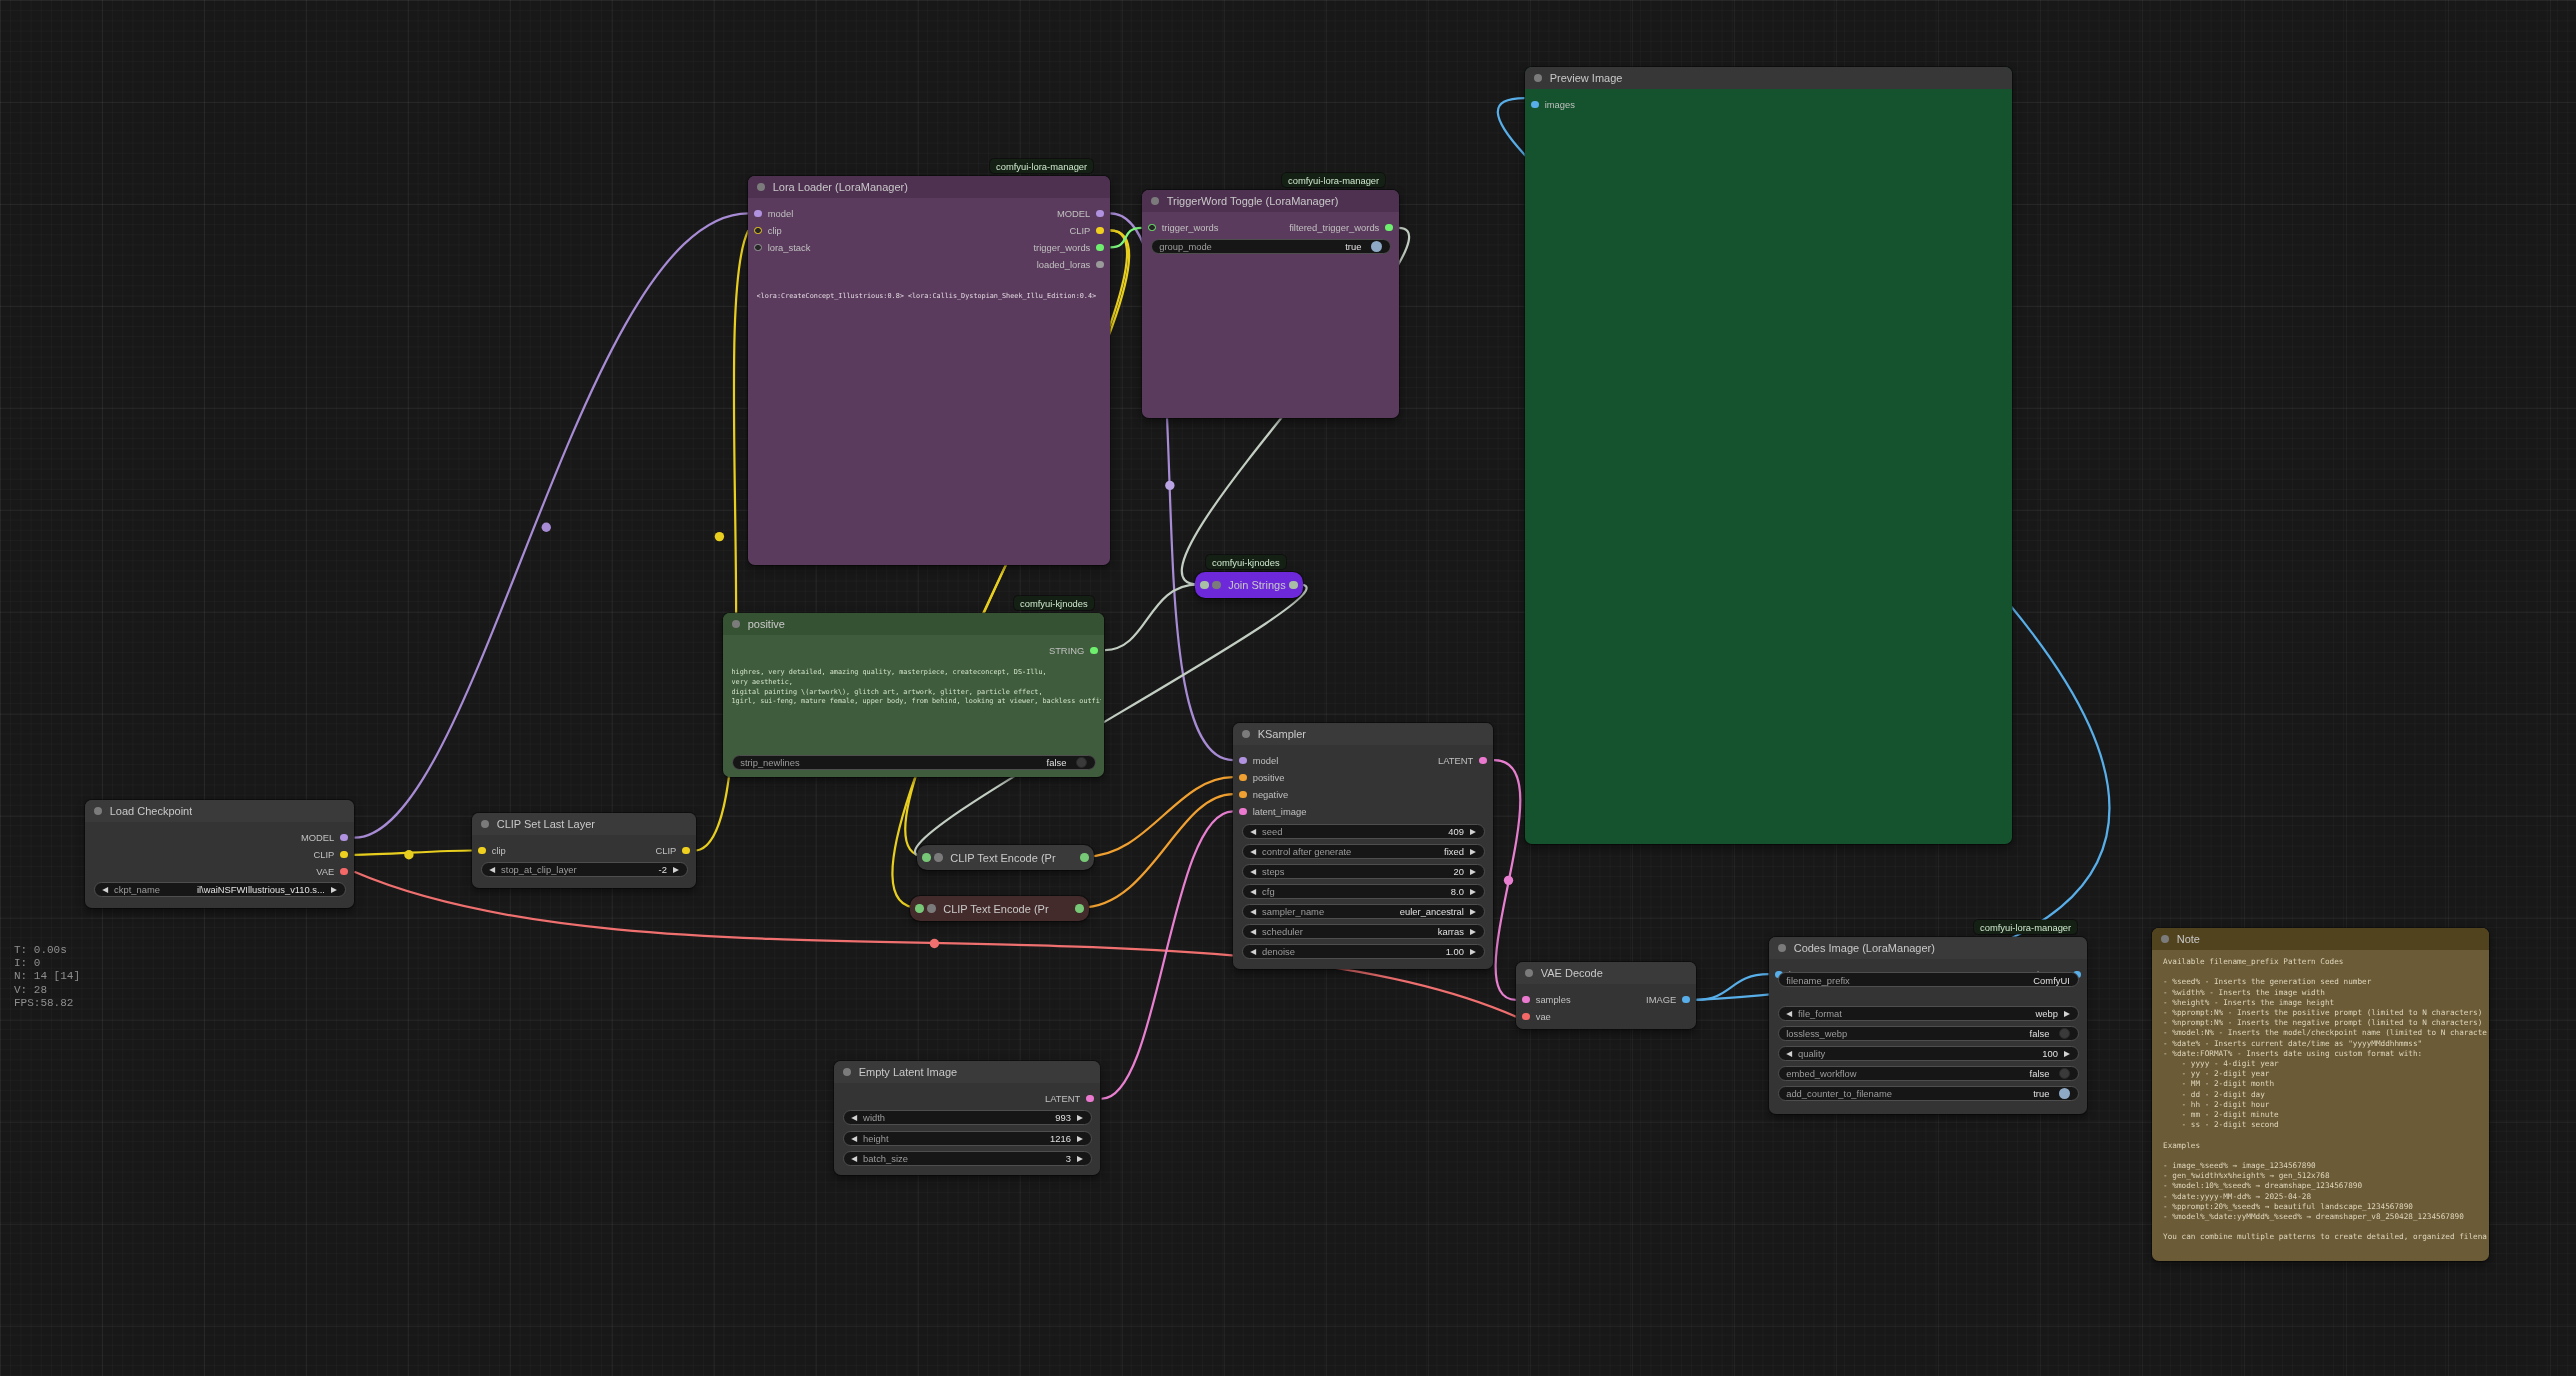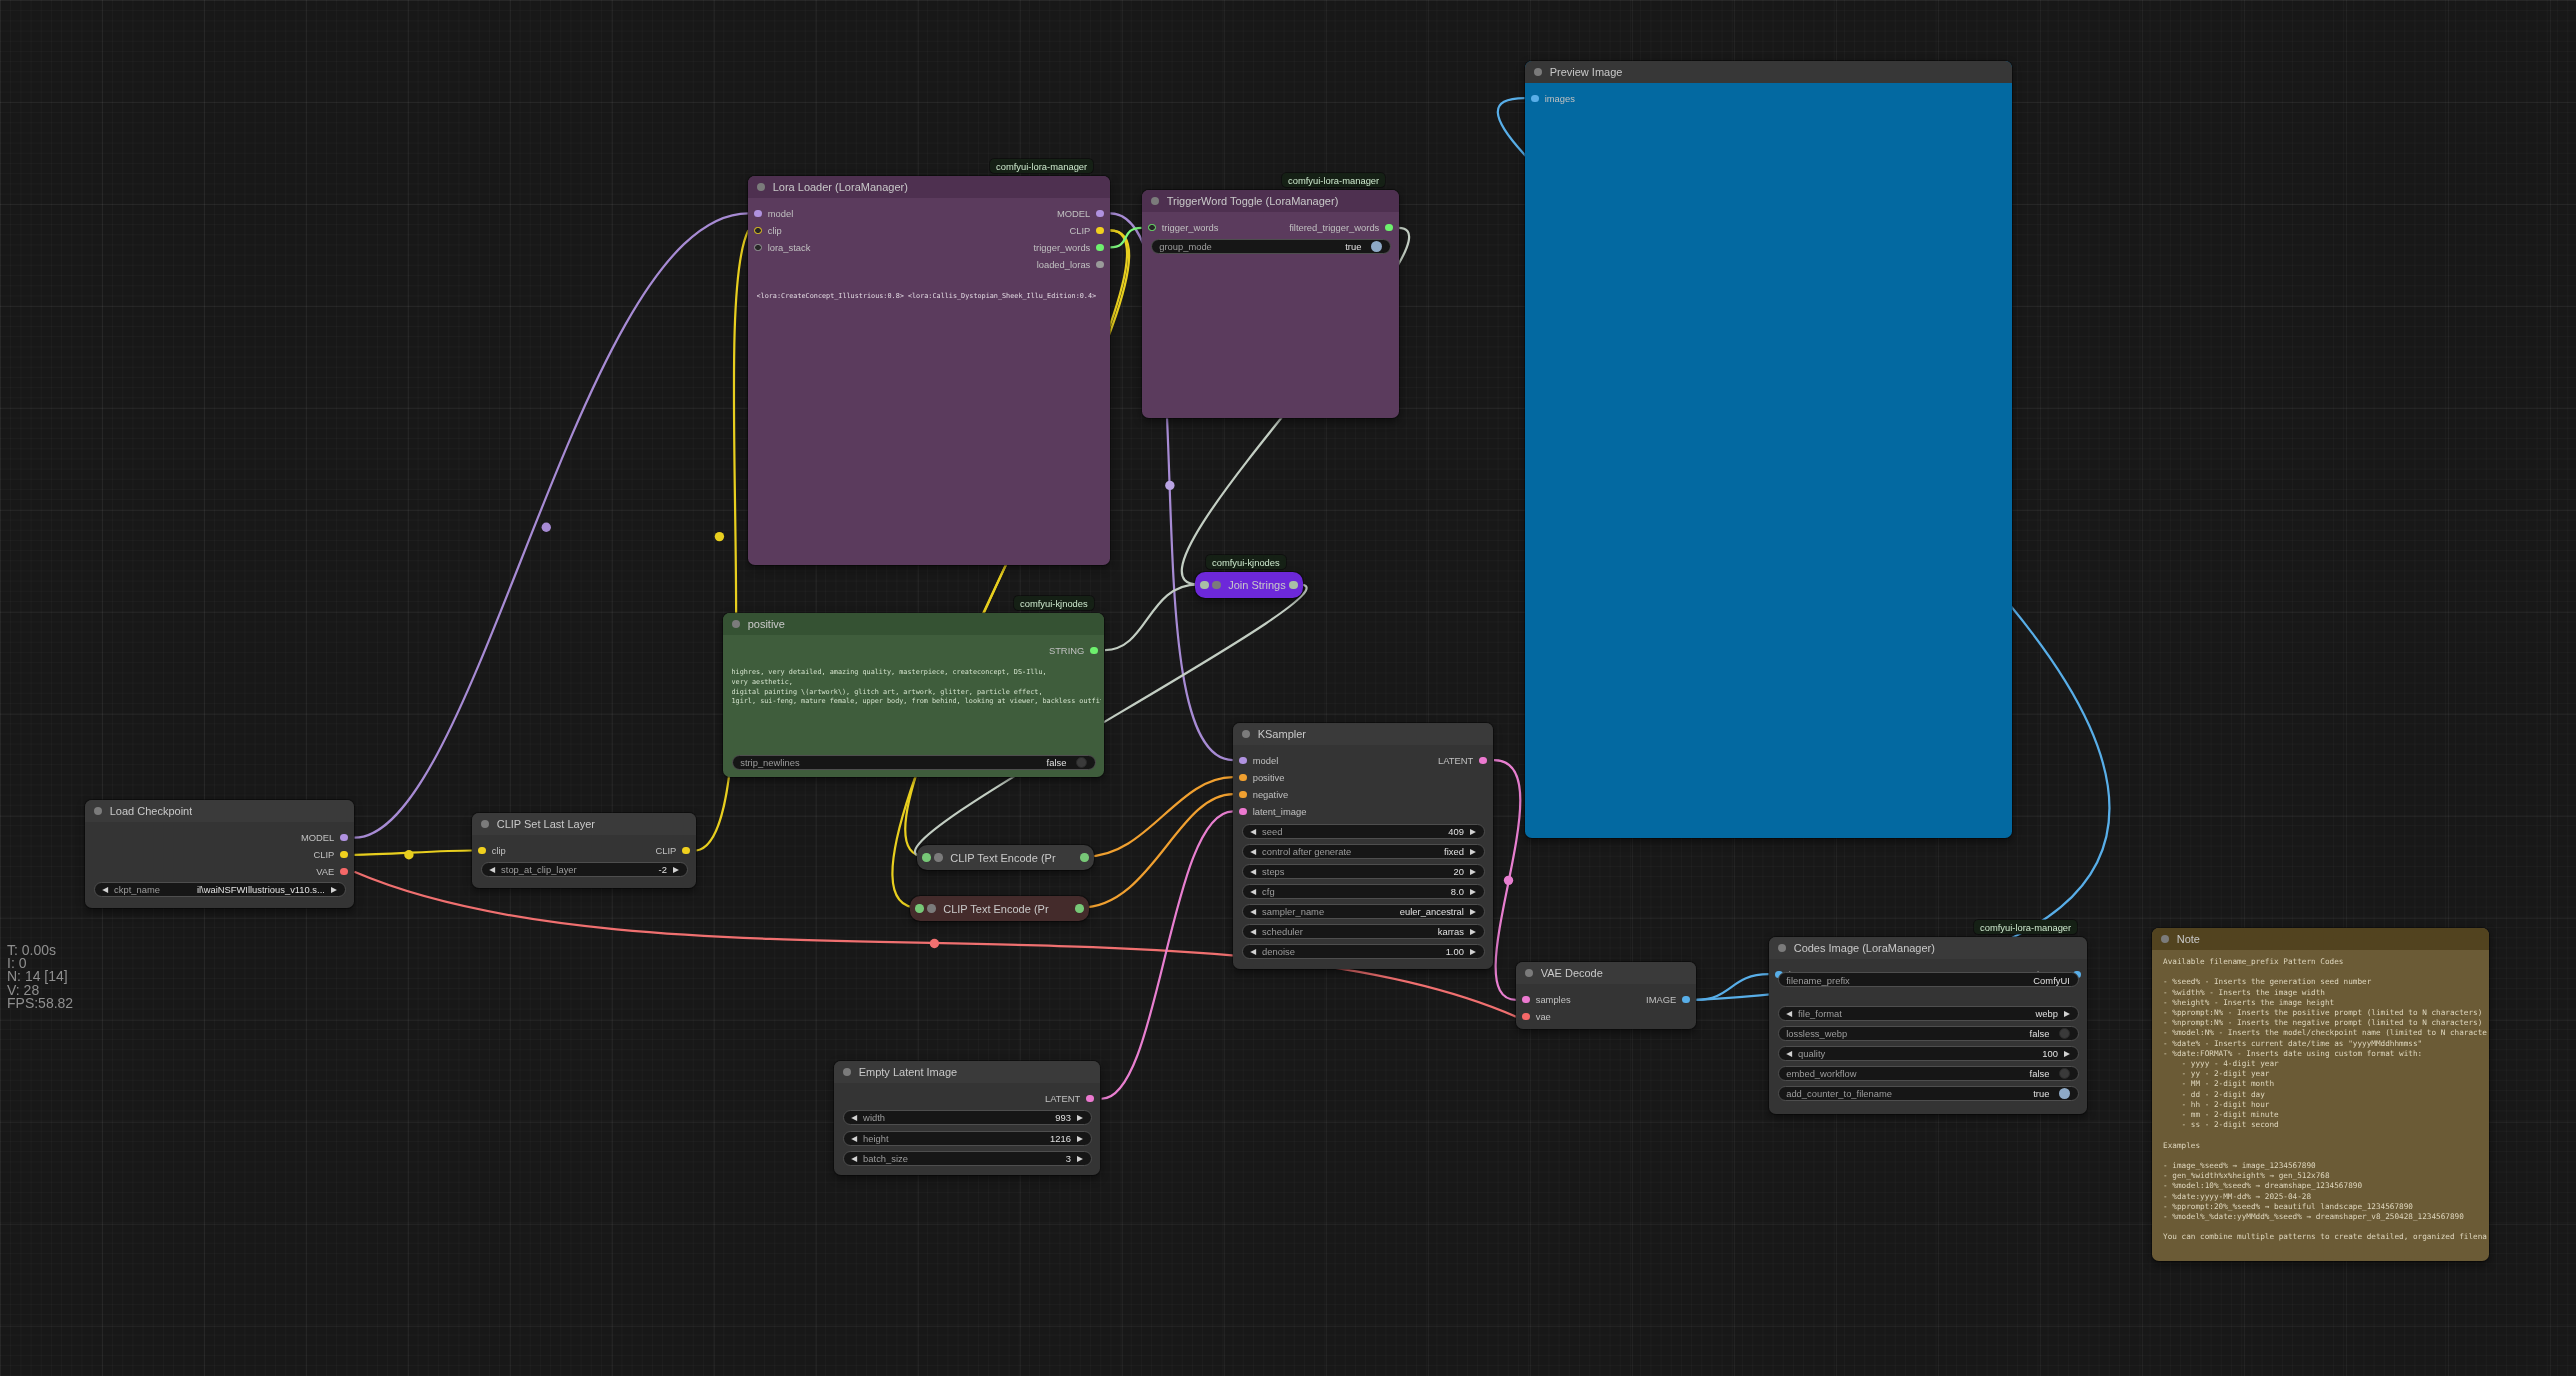--- a/index.html
+++ b/index.html
@@ -18,21 +18,21 @@
   #nodes{position:absolute;left:0;top:0;width:100%;height:100%;z-index:2;}
   .node{position:absolute;border-radius:6.8px;box-shadow:0 3.4px 8.5px rgba(0,0,0,.45), 0 0 0 0.9px rgba(0,0,0,.35);}
   .node-header{height:22px;border-radius:6.8px 6.8px 0 0;display:flex;align-items:center;padding:0 8.5px;gap:7.7px;}
   .title-dot{width:8.5px;height:8.5px;border-radius:50%;background:#7b7b7b;flex:0 0 auto;}
   .node-title{font-size:11px;color:#c9c9c9;white-space:nowrap;overflow:hidden;}
   
   .t-default{background:#343434;} .t-default .node-header{background:#3a3a3a;}
   .t-purple{background:#5b3b5d;}  .t-purple .node-header{background:#4e3050;}
   .t-green{background:#3f5d3c;}   .t-green .node-header{background:#355233;}
   .t-note{background:#6b5b36;}    .t-note .node-header{background:#52431f;}
-  .t-preview{background:#0369a1;} .t-preview .node-header{background:#373737;}
+  .t-preview{background:#14532d;margin-top:6px;} .t-preview .node-header{background:#373737;}
   .t-gray-collapsed{background:#3a3a3a;}
   .t-maroon-collapsed{background:#442b2b;}
   .t-join-collapsed{background:#6d28d9;}
   .node.collapsed{border-radius:10.2px;display:flex;align-items:center;padding:0 17px;gap:7.7px;box-sizing:border-box;}
   .cdot{position:absolute;width:8.5px;height:8.5px;border-radius:50%;top:50%;margin-top:-4.3px;}
   .cdot.l{left:5.1px;} .cdot.r{right:5.1px;}
   .port{position:absolute;display:flex;align-items:center;gap:6px;font-size:9.4px;color:#c0c0c0;height:17px;}
   .port.in{left:6px;} .port.out{right:6px;flex-direction:row-reverse;}
   .pdot{width:7.7px;height:7.7px;border-radius:50%;flex:0 0 auto;box-sizing:border-box;}
   .pdot.ring{background:#262626 !important;border:1.7px solid;}
@@ -45,22 +45,22 @@
   .tcircle.on{background:#8ea9c6;}
   .tcircle.off{background:#3a3a3a;border:0.9px solid #2a2a2a;box-sizing:border-box;}
   .mono-text{position:absolute;font-family:"DejaVu Sans Mono",monospace;font-size:6.8px;line-height:9.8px;
     white-space:pre;overflow:hidden;left:8.5px;right:3.4px;}
   .t-purple .mono-text{color:#e3dbe3;}
   .t-green .mono-text{color:#d3e2cc;}
   .note-text{position:absolute;font-family:"DejaVu Sans Mono",monospace;font-size:7.7px;line-height:10.2px;
     white-space:pre;overflow:hidden;left:11px;right:1.7px;top:29px;bottom:5.1px;color:#ded6bd;}
   .badge{position:absolute;z-index:3;background:#152015;color:#cde8cd;font-size:9.4px;
     padding:1.7px 6px;border-radius:4.3px;white-space:nowrap;box-shadow:0 0 0 0.9px rgba(0,0,0,.4);}
-  .stats{position:absolute;left:7px;top:944px;z-index:2;font-size:14px;line-height:13.2px;
-    color:#8f8f8f;white-space:pre;}
+  .stats{position:absolute;left:14px;top:944px;z-index:2;font-size:11px;line-height:13.2px;
+    color:#8f8f8f;white-space:pre;font-family:Liberation Mono, monospace;}
 </style>
 </head>
 <body>
 
 <svg id="wires" width="2576" height="1376" viewBox="0 0 3019 1613">
     <path d="M415,982 C560,982 680,250 877,250" stroke="#a78bd4" stroke-width="2.6" fill="none"></path>
     <path d="M415,1002 C450,1002 515,997 553,997" stroke="#e8cf1f" stroke-width="2.6" fill="none"></path>
     <path d="M816,997 C905,985 830,360 877,270" stroke="#e8cf1f" stroke-width="2.6" fill="none"></path>
     <path d="M415,1022 C760,1170 1430,1040 1777,1192" stroke="#f07070" stroke-width="2.6" fill="none"></path>
     <path d="M1301,250 C1420,250 1320,891 1445,891" stroke="#a78bd4" stroke-width="2.6" fill="none"></path>

